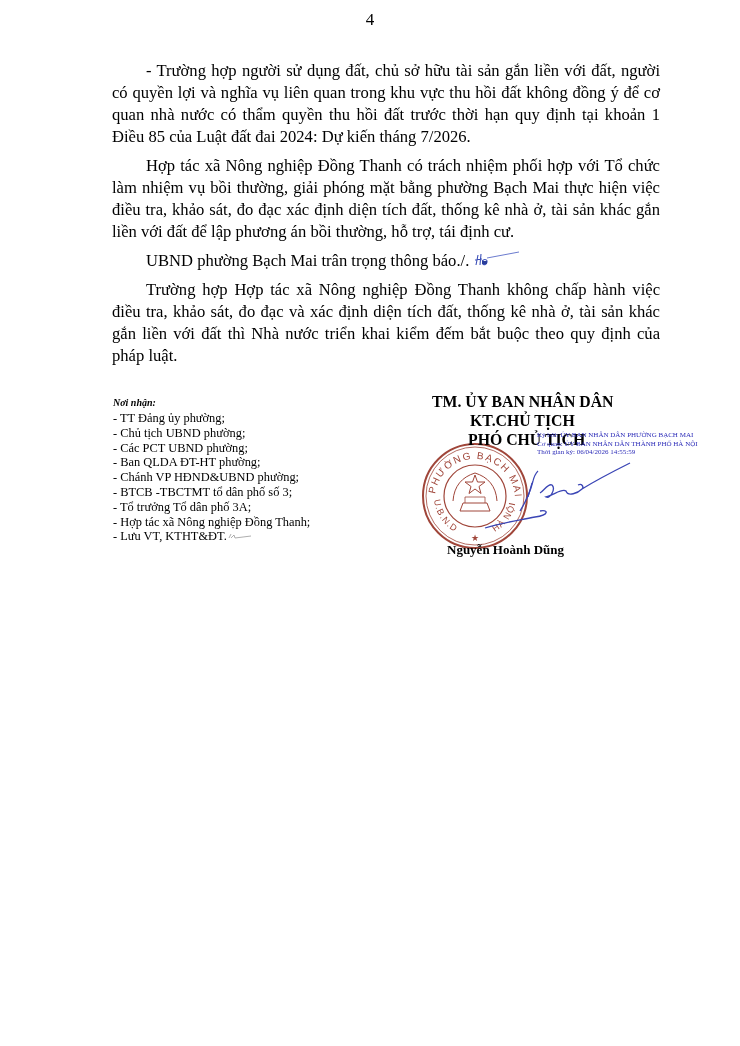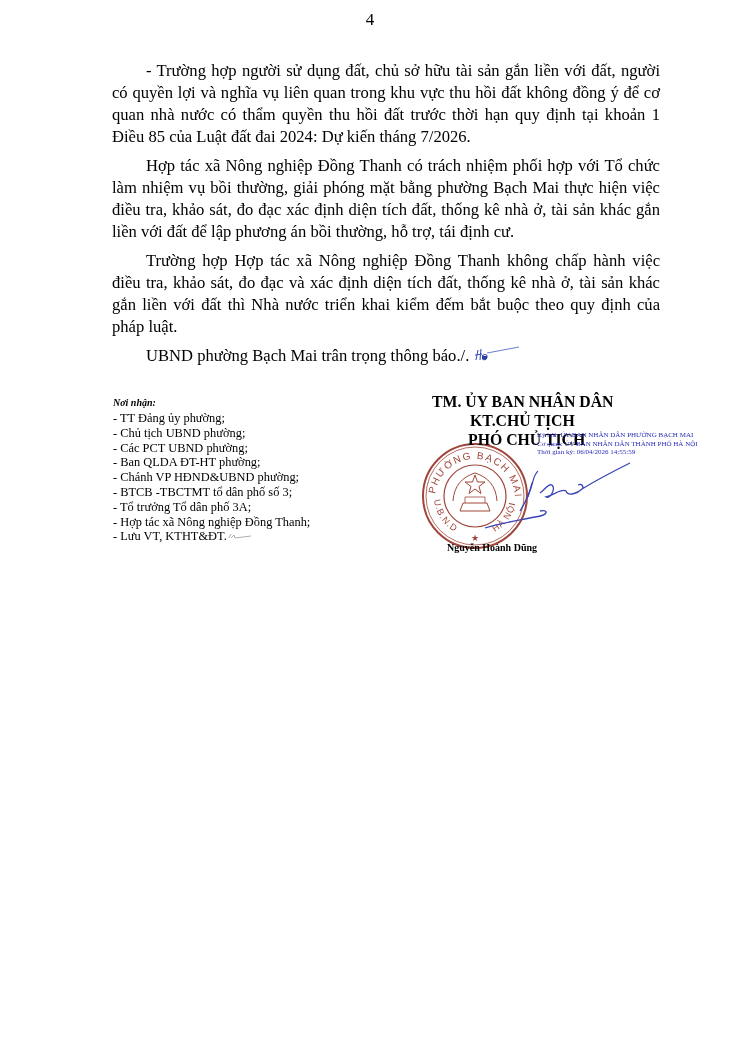--- a/index.html
+++ b/index.html
@@ -30,43 +30,43 @@
     .sign-block {
       position: absolute; left: 410px; top: 393px; width: 330px; height: 180px;
     }
     .sign-line1, .sign-line2, .sign-line3 {
       position: absolute; font-weight: bold; font-size: 15.8px; white-space: nowrap;
     }
     .sign-line1 { left: 22px; top: 0px; }
     .sign-line2 { left: 60px; top: 19px; }
     .sign-line3 { left: 58px; top: 38px; }
     .signer-name {
-      position: absolute; left: 37px; top: 149px; font-weight: bold; font-size: 10px; white-space: nowrap;
+      position: absolute; left: 37px; top: 149px; font-weight: bold; font-size: 13px; white-space: nowrap;
     }
     .seal { position: absolute; left: 10px; top: 48px; }
     .sig-scribble { position: absolute; left: 60px; top: 40px; }
     .digital-sig {
       position: absolute; left: 127px; top: 38px; font-size: 7px; line-height: 8.5px;
       color: #2b2bb8; white-space: nowrap;
     }
   </style>
 </head>
 <body>
 
 <div class="page-number">4</div>
 
 <div class="body-text">
   <p>- Trường hợp người sử dụng đất, chủ sở hữu tài sản gắn liền với đất, người có quyền lợi và nghĩa vụ liên quan trong khu vực thu hồi đất không đồng ý để cơ quan nhà nước có thẩm quyền thu hồi đất trước thời hạn quy định tại khoản 1 Điều 85 của Luật đất đai 2024: Dự kiến tháng 7/2026.</p>
   <p>Hợp tác xã Nông nghiệp Đồng Thanh có trách nhiệm phối hợp với Tổ chức làm nhiệm vụ bồi thường, giải phóng mặt bằng phường Bạch Mai thực hiện việc điều tra, khảo sát, đo đạc xác định diện tích đất, thống kê nhà ở, tài sản khác gắn liền với đất để lập phương án bồi thường, hỗ trợ, tái định cư.</p>
-  <p>Trường hợp Hợp tác xã Nông nghiệp Đồng Thanh không chấp hành việc điều tra, khảo sát, đo đạc và xác định diện tích đất, thống kê nhà ở, tài sản khác gắn liền với đất thì Nhà nước triển khai kiểm đếm bắt buộc theo quy định của pháp luật.</p>
   <p><span>UBND phường Bạch Mai trân trọng thông báo./.</span><span class="handmark"><svg width="50" height="20" viewBox="0 0 50 20">
           <path d="M3 16 L5 6 M2 11 L9 10 M8 5 L7 16 M9 12 C12 9 16 11 13 15 C10 17 8 14 11 12" stroke="#3b4fb8" stroke-width="1.1" fill="none"></path>
           <rect x="9" y="12" width="5" height="3" fill="#2a3e9a"></rect>
           <path d="M14 9 L46 3" stroke="#5a6cc8" stroke-width="0.9" fill="none"></path>
         </svg></span></p>
+  <p>Trường hợp Hợp tác xã Nông nghiệp Đồng Thanh không chấp hành việc điều tra, khảo sát, đo đạc và xác định diện tích đất, thống kê nhà ở, tài sản khác gắn liền với đất thì Nhà nước triển khai kiểm đếm bắt buộc theo quy định của pháp luật.</p>
 </div>
 
 <div class="recipients">
   <div class="title">Nơi nhận:</div>
   <div class="item">- TT Đảng ủy phường;</div>
   <div class="item">- Chủ tịch UBND phường;</div>
   <div class="item">- Các PCT UBND phường;</div>
   <div class="item">- Ban QLDA ĐT-HT phường;</div>
   <div class="item">- Chánh VP HĐND&amp;UBND phường;</div>
   <div class="item">- BTCB -TBCTMT tổ dân phố số 3;</div>

